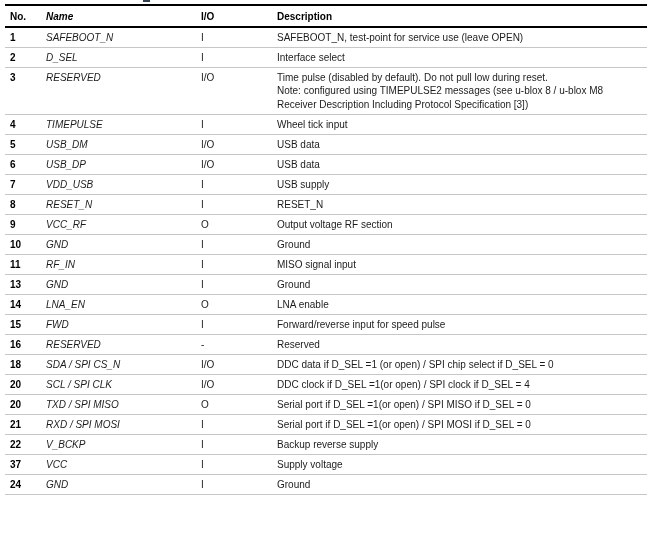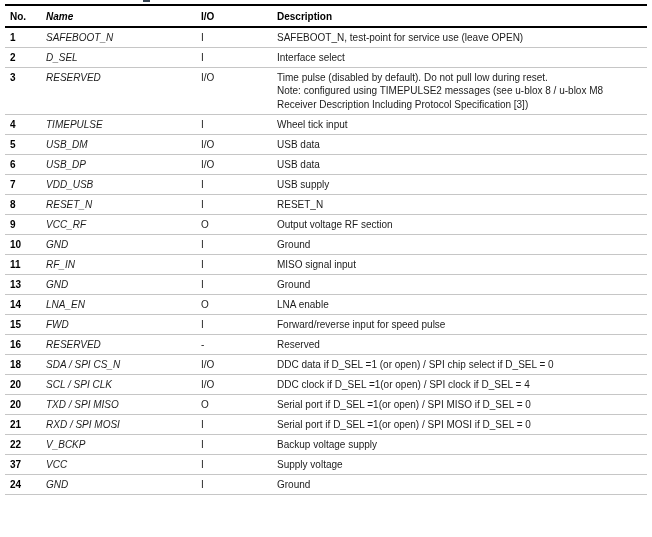--- a/index.html
+++ b/index.html
@@ -188,21 +188,21 @@
       <tr>
         <td class="col-no">21</td>
         <td class="col-name">RXD / SPI MOSI</td>
         <td class="col-io">I</td>
         <td class="col-desc">Serial port if D_SEL =1(or open) / SPI MOSI if D_SEL = 0</td>
       </tr>
       <tr>
         <td class="col-no">22</td>
         <td class="col-name">V_BCKP</td>
         <td class="col-io">I</td>
-        <td class="col-desc">Backup voltage supply</td>
+        <td class="col-desc">Backup reverse supply</td>
       </tr>
       <tr>
         <td class="col-no">37</td>
         <td class="col-name">VCC</td>
         <td class="col-io">I</td>
         <td class="col-desc">Supply voltage</td>
       </tr>
       <tr>
         <td class="col-no">24</td>
         <td class="col-name">GND</td>

